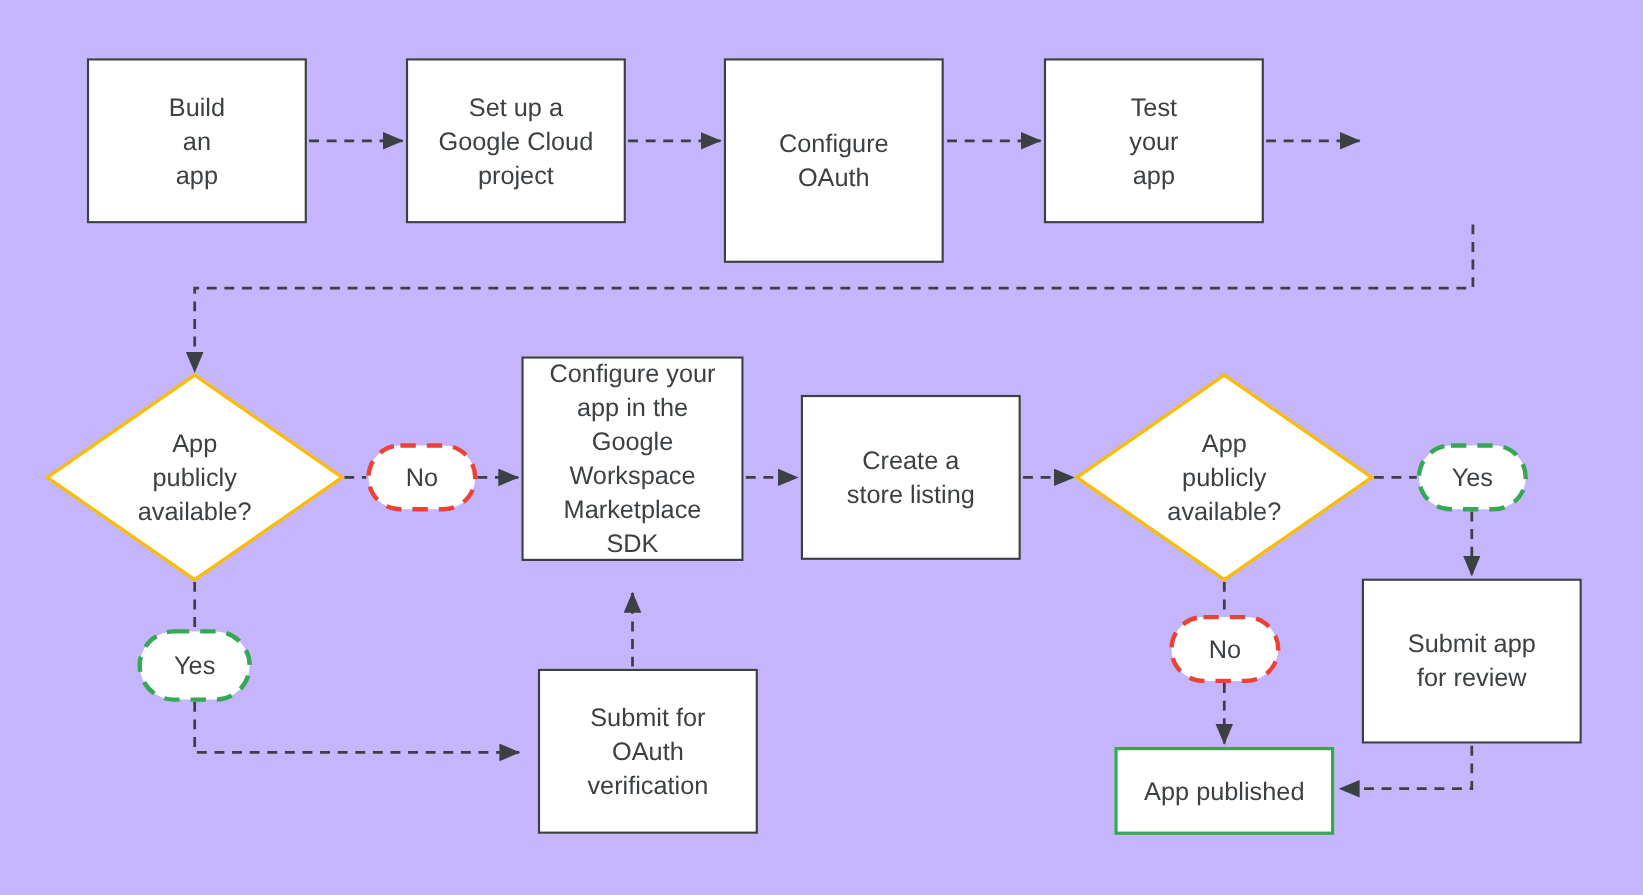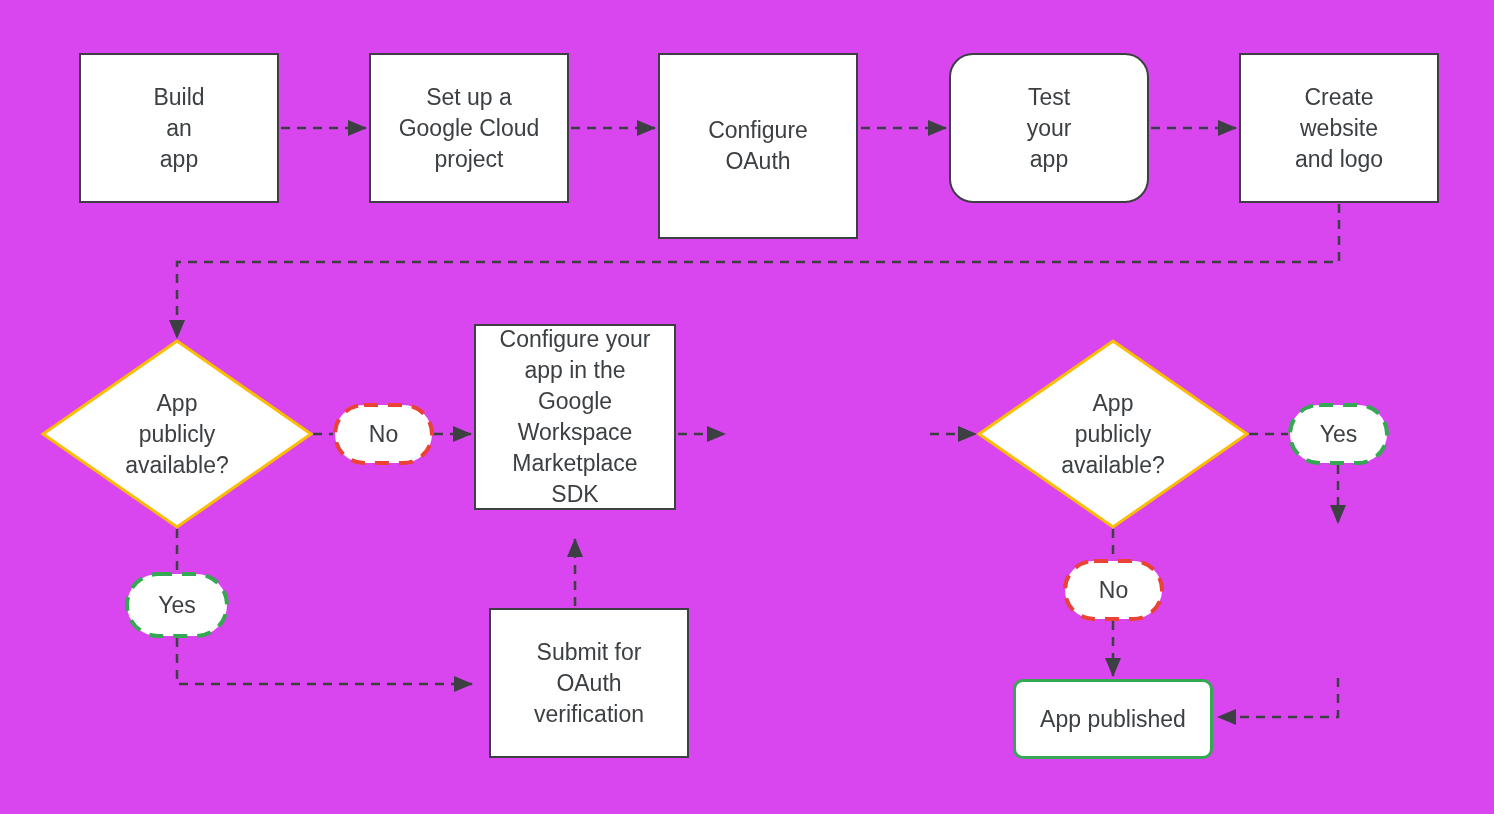--- a/index.html
+++ b/index.html
@@ -5,21 +5,21 @@
   html, body {
     margin: 0;
     padding: 0;
     background: #FFFFFF;
     font-family: "Liberation Sans", sans-serif;
   }
   .stage {
     position: relative;
     width: 1494px;
     height: 814px;
-    background: #d946ef;
+    background: #c4b5fd;
     overflow: hidden;
     color: #3C4043;
   }
   .connector-layer {
     position: absolute;
     left: 0;
     top: 0;
     width: 1494px;
     height: 814px;
   }
@@ -108,37 +108,38 @@
   </svg>
 
   <div class="node" style="left:79px;  top:53px; width:200px; height:150px;">Build
 an
 app</div>
   <div class="node" style="left:369px; top:53px; width:200px; height:150px;">Set up a
 Google Cloud
 project</div>
   <div class="node" style="left:658px; top:53px; width:200px; height:186px;">Configure
 OAuth</div>
-  <div class="node" style="left:949px; top:53px; width:200px; height:150px;border-radius:24px;">Test
+  <div class="node" style="left:949px; top:53px; width:200px; height:150px;">Test
 your
 app</div>
-  <div class="node" style="left:1239px; top:53px; width:200px; height:150px;">Create
-website
-and logo</div>
 
   <div class="node" style="left:474px; top:324px; width:202px; height:186px;">Configure your
 app in the
 Google
 Workspace
 Marketplace
 SDK</div>
+  <div class="node" style="left:728px; top:359px; width:200px; height:150px;">Create a
+store listing</div>
   <div class="node" style="left:489px; top:608px; width:200px; height:150px;">Submit for
 OAuth
 verification</div>
-  <div class="node published" style="left:1013px; top:679px; width:200px; height:80px;border-radius:10px;">App published</div>
+  <div class="node" style="left:1238px; top:526px; width:200px; height:150px;">Submit app
+for review</div>
+  <div class="node published" style="left:1013px; top:679px; width:200px; height:80px;">App published</div>
 
   <div class="lbl" style="left:63px;  top:361px; width:228px; height:146px;">App
 publicly
 available?</div>
   <div class="lbl" style="left:999px; top:361px; width:228px; height:146px;">App
 publicly
 available?</div>
 
   <div class="lbl" style="left:335px;  top:405px; width:97px;  height:58px;">No</div>
   <div class="lbl" style="left:127px;  top:574px; width:100px; height:62px;">Yes</div>

